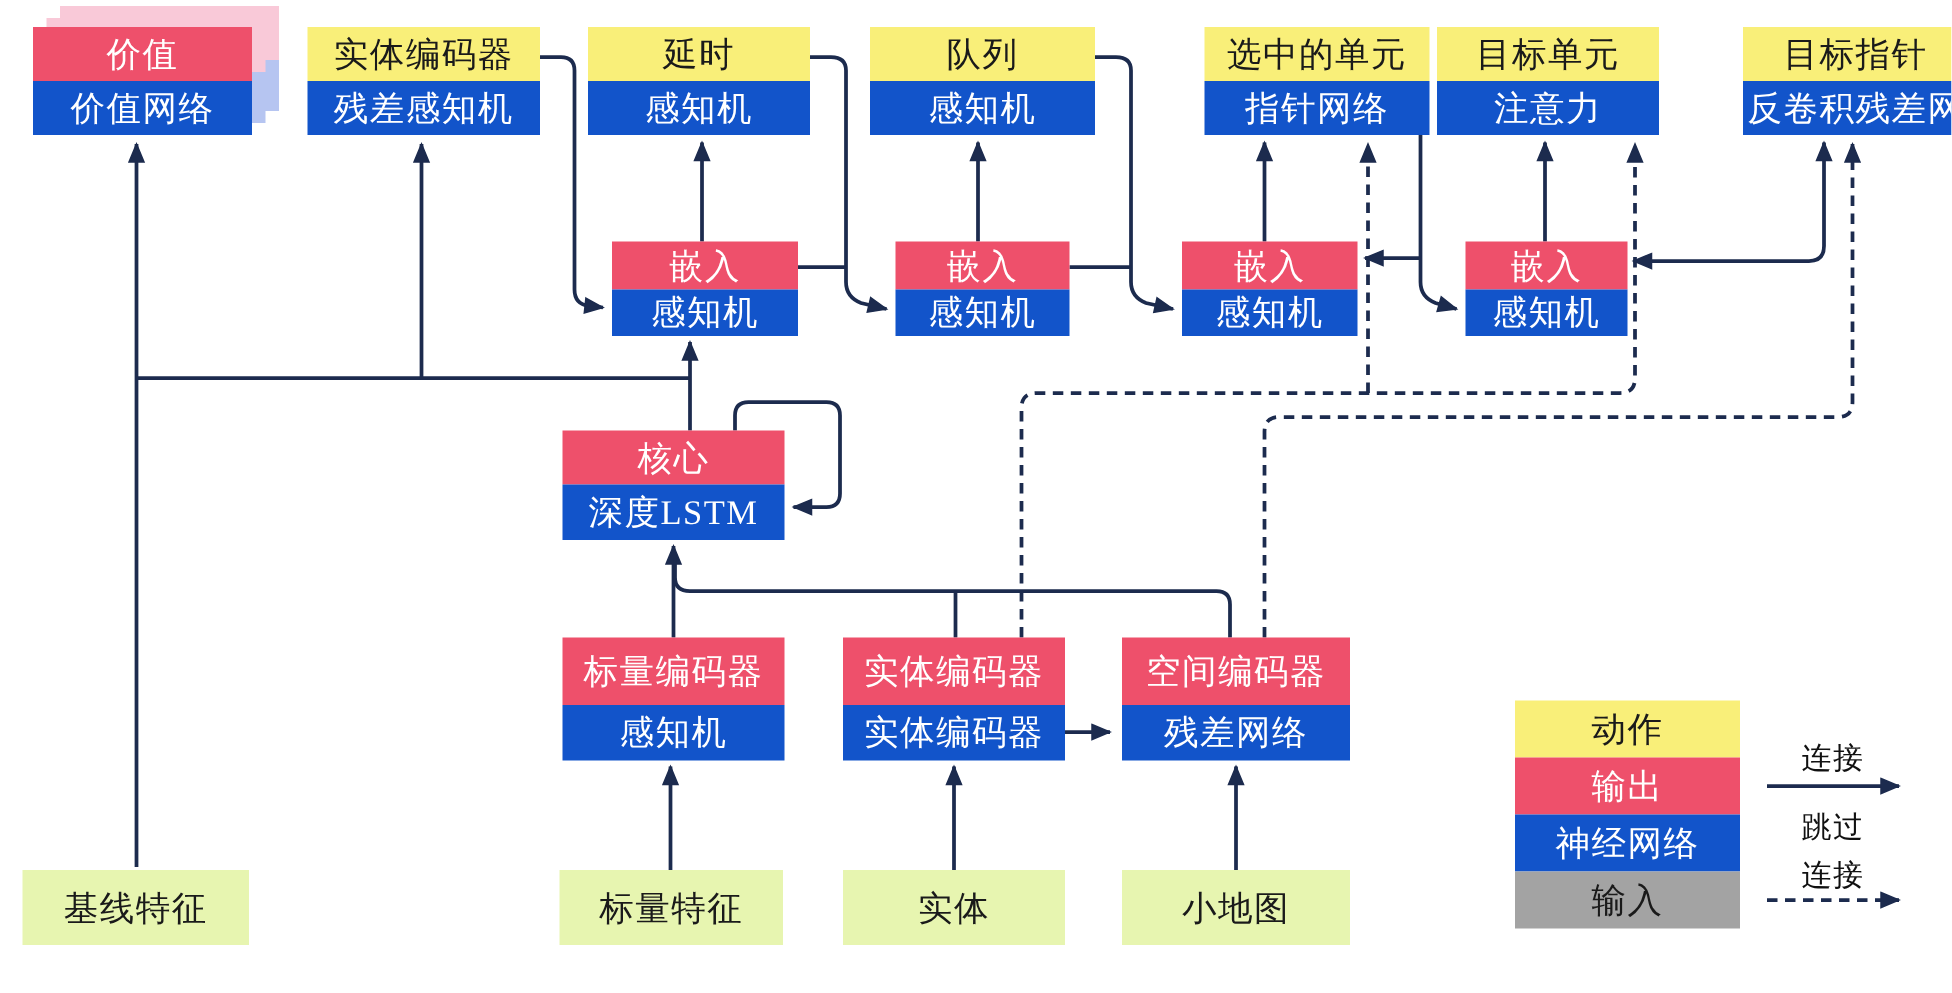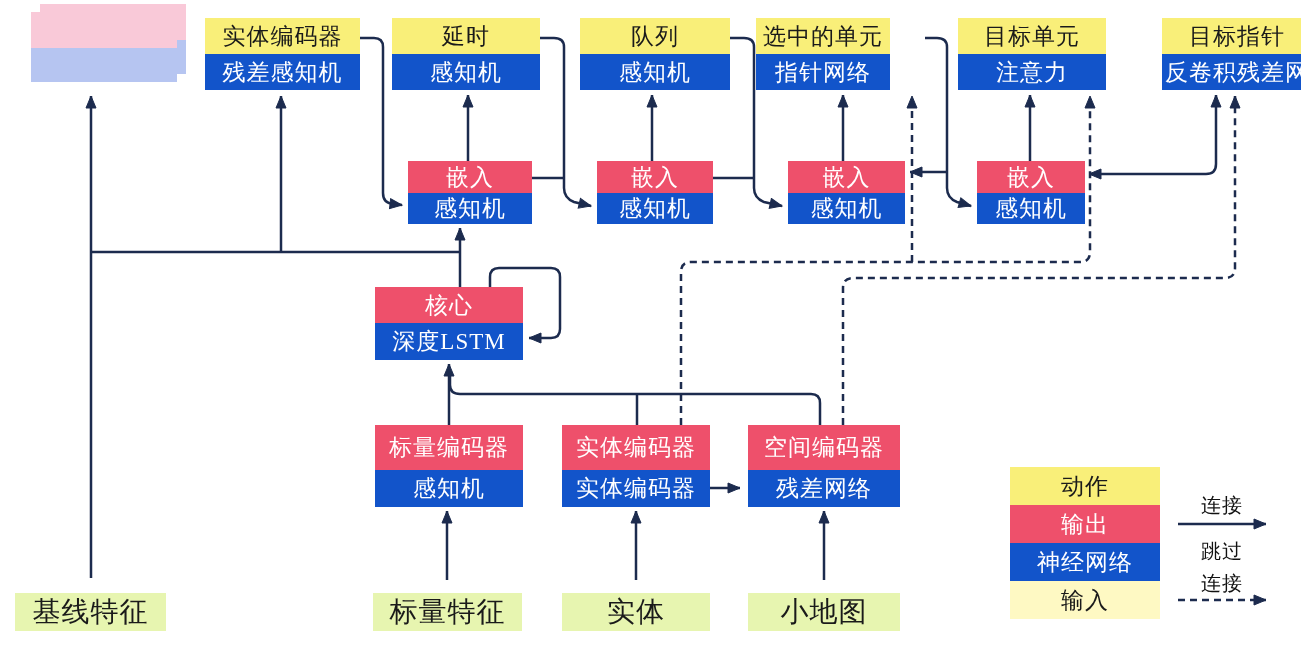--- a/index.html
+++ b/index.html
@@ -6,28 +6,28 @@
   #stage{
     position:relative;width:1301px;height:662px;background:#ffffff;overflow:hidden;
     font-family:"Liberation Serif","DejaVu Serif",serif;
   }
   .node{position:absolute;z-index:2;}
   .cap,.bod{display:flex;align-items:center;justify-content:center;
     font-size:23px;letter-spacing:1px;white-space:nowrap;}
   .yellow{background:#f9ef79;color:#1a1a1a;}
   .red{background:#ee506b;color:#ffffff;}
   .blue{background:#1254ca;color:#ffffff;}
-  .green{background:#fef9c3;color:#1a1a1a;text-align:center;}
+  .green{background:#a3a3a3;color:#1a1a1a;text-align:center;}
   
   .row-top .cap{height:36px}.row-top .bod{height:36px}
   .row-embed .cap{height:32px;font-size:23px}.row-embed .bod{height:31px;font-size:23px}
   .row-core .cap{height:36px}.row-core .bod{height:37px}
   .row-enc .cap{height:45px}.row-enc .bod{height:37px}
-  .input-box{position:absolute;z-index:2;height:38px;display:flex;align-items:center;
-    justify-content:center;font-size:28px;letter-spacing:1px;background:#e7f5b0;color:#1a1a1a;margin-top:13px;}
+  .input-box{position:absolute;z-index:2;height:50px;display:flex;align-items:center;
+    justify-content:center;font-size:23px;letter-spacing:1px;background:#e7f5b0;color:#1a1a1a;}
   .ghost{position:absolute;z-index:0;width:146px;height:70px;}
   .ghost .gt{height:36px;background:#f9c9d8;}
   .ghost .gb{height:34px;background:#b6c5f1;}
   svg#wires{position:absolute;left:0;top:0;z-index:1;}
   
   .legend-row{height:38px;display:flex;align-items:center;justify-content:center;
     font-size:23px;letter-spacing:1px;}
   .legend-label{position:absolute;z-index:2;font-size:20px;color:#111;letter-spacing:1px;
     width:100px;text-align:center;}
 </style>
@@ -97,33 +97,37 @@
 
       <path d="M 681 425 L 681 272 Q 681 262 691 262 L 1080 262 Q 1090 262 1090 252 L 1090 96" marker-end="url(#ah)"></path>
       <path d="M 912 262 L 912 96" marker-end="url(#ah)"></path>
 
       <path d="M 843 425 L 843 288 Q 843 278 853 278 L 1225 278 Q 1235 278 1235 268 L 1235 96" marker-end="url(#ah)"></path>
 
       <path d="M 1178 600 L 1266 600" marker-end="url(#ah)"></path>
     </g>
   </svg>
 
+  <div class="node row-top" style="left:22px;top:18px;width:146px;">
+    <div class="cap red">价值</div>
+    <div class="bod blue">价值网络</div>
+  </div>
   <div class="node row-top" style="left:205px;top:18px;width:155px;">
     <div class="cap yellow">实体编码器</div>
     <div class="bod blue">残差感知机</div>
   </div>
   <div class="node row-top" style="left:392px;top:18px;width:148px;">
     <div class="cap yellow">延时</div>
     <div class="bod blue">感知机</div>
   </div>
   <div class="node row-top" style="left:580px;top:18px;width:150px;">
     <div class="cap yellow">队列</div>
     <div class="bod blue">感知机</div>
   </div>
-  <div class="node row-top" style="left:756px;top:18px;width:134px;">
+  <div class="node row-top" style="left:803px;top:18px;width:150px;">
     <div class="cap yellow">选中的单元</div>
     <div class="bod blue">指针网络</div>
   </div>
   <div class="node row-top" style="left:958px;top:18px;width:148px;">
     <div class="cap yellow">目标单元</div>
     <div class="bod blue">注意力</div>
   </div>
   <div class="node row-top" style="left:1150px;top:18px;width:150px;padding-left:12px;">
     <div class="cap yellow">目标指针</div>
     <div class="bod blue">反卷积残差网</div>

